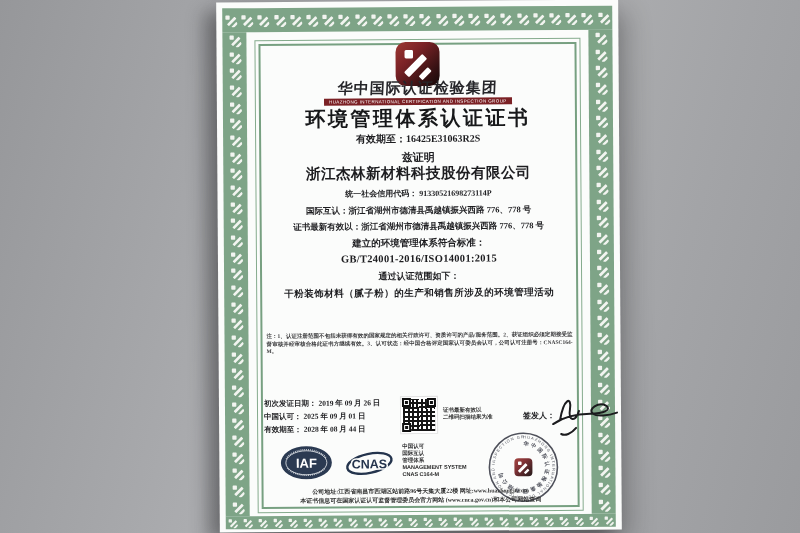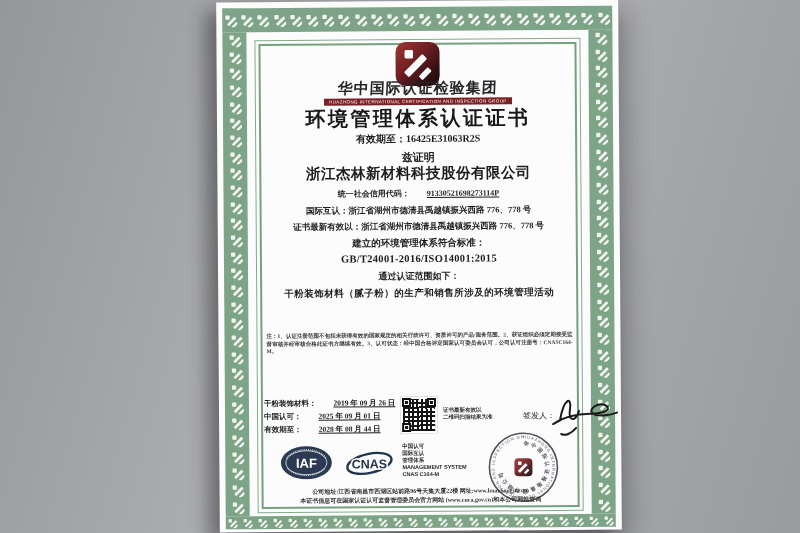--- a/index.html
+++ b/index.html
@@ -33,30 +33,30 @@
   .credit{top:187px;font-size:8px;font-weight:bold;}
   .addr1{top:204px;font-size:8.5px;font-weight:bold;}
   .addr2{top:220px;font-size:8.5px;font-weight:bold;}
   .stdintro{top:236px;font-size:9.5px;font-weight:bold;}
   .standard{top:252px;font-size:10.5px;font-weight:bold;letter-spacing:.3px;}
   .scopeintro{top:269px;font-size:9px;font-weight:bold;}
   .scope{top:286px;font-size:9.5px;font-weight:bold;letter-spacing:.5px;}
   .note{position:absolute;left:48px;top:331px;width:306px;font-size:5.5px;line-height:7.5px;
     text-align:justify;color:#3a3a3c;font-weight:600;margin:0;}
   .dates{position:absolute;left:45px;top:395px;font-size:7.5px;font-weight:bold;line-height:13px;white-space:nowrap;}
-  .val{margin-left:17px;text-decoration:underline;}
+  .val{margin-left:2px;}
   .qr{position:absolute;left:182px;top:396px;width:36px;height:36px;background:#fff;outline:1px solid #e2e2e2;}
   .qrgrid{position:absolute;inset:2px;
     background:repeating-linear-gradient(90deg,#151515 0 2px,transparent 2px 4.5px),
                repeating-linear-gradient(0deg,#151515 0 2px,transparent 2px 4.5px);}
   .finder{position:absolute;width:9px;height:9px;border:2px solid #0f0f0f;background:#fff;box-sizing:border-box;}
   .finder::after{content:"";position:absolute;inset:1.2px;background:#0f0f0f;}
   .f-tl{left:1px;top:1px;} .f-tr{right:1px;top:1px;} .f-bl{left:1px;bottom:1px;}
   .qrcap{position:absolute;left:224px;top:406px;font-size:5.5px;line-height:7px;font-weight:bold;color:#333;white-space:nowrap;}
-  .signer{position:absolute;left:304px;top:410px;font-size:8px;font-weight:normal;white-space:nowrap;}
+  .signer{position:absolute;left:304px;top:410px;font-size:8px;font-weight:bold;white-space:nowrap;}
   .sig{position:absolute;left:327px;top:390px;}
   .stamp{position:absolute;left:268px;top:431px;opacity:.92;}
   .iaf{position:absolute;left:61px;top:444px;}
   .cnas{position:absolute;left:126px;top:449px;}
   .accblock{position:absolute;left:183px;top:442px;font-size:5.5px;line-height:7px;color:#2e2e30;font-weight:bold;white-space:nowrap;}
   .accblock .en{font-family:"Liberation Sans",sans-serif;font-size:5.5px;font-weight:bold;color:#222;}
   .footer1{top:486px;font-size:6px;color:#333;font-weight:600;}
   .footer2{top:495px;font-size:6px;color:#333;font-weight:600;}
 </style>
 </head>
@@ -655,21 +655,21 @@
       </div>
 
       <div class="c stdintro">建立的环境管理体系符合标准：</div>
       <div class="c standard">GB/T24001-2016/ISO14001:2015</div>
       <div class="c scopeintro">通过认证范围如下：</div>
       <div class="c scope">干粉装饰材料（腻子粉）的生产和销售所涉及的环境管理活动</div>
 
       <p class="note">注：1、认证注册范围不包括未获得有效的国家规定的相关行政许可、资质许可的产品/服务范围。2、获证组织必须定期接受监督审核并经审核合格此证书方继续有效。3、认可状态：经中国合格评定国家认可委员会认可，公司认可注册号：CNASC164-M。</p>
 
       <div class="dates">
-        <div><span>干粉装饰材料：</span><span class="val">2019 年 09 月 26 日</span></div>
+        <div><span>初次发证日期：</span><span class="val">2019 年 09 月 26 日</span></div>
         <div><span>中国认可：</span><span class="val">2025 年 09 月 01 日</span></div>
         <div><span>有效期至：</span><span class="val">2028 年 08 月 44 日</span></div>
       </div>
 
       <div class="qr">
         <div class="qrgrid"></div>
         <div class="finder f-tl"></div>
         <div class="finder f-tr"></div>
         <div class="finder f-bl"></div>
       </div>

